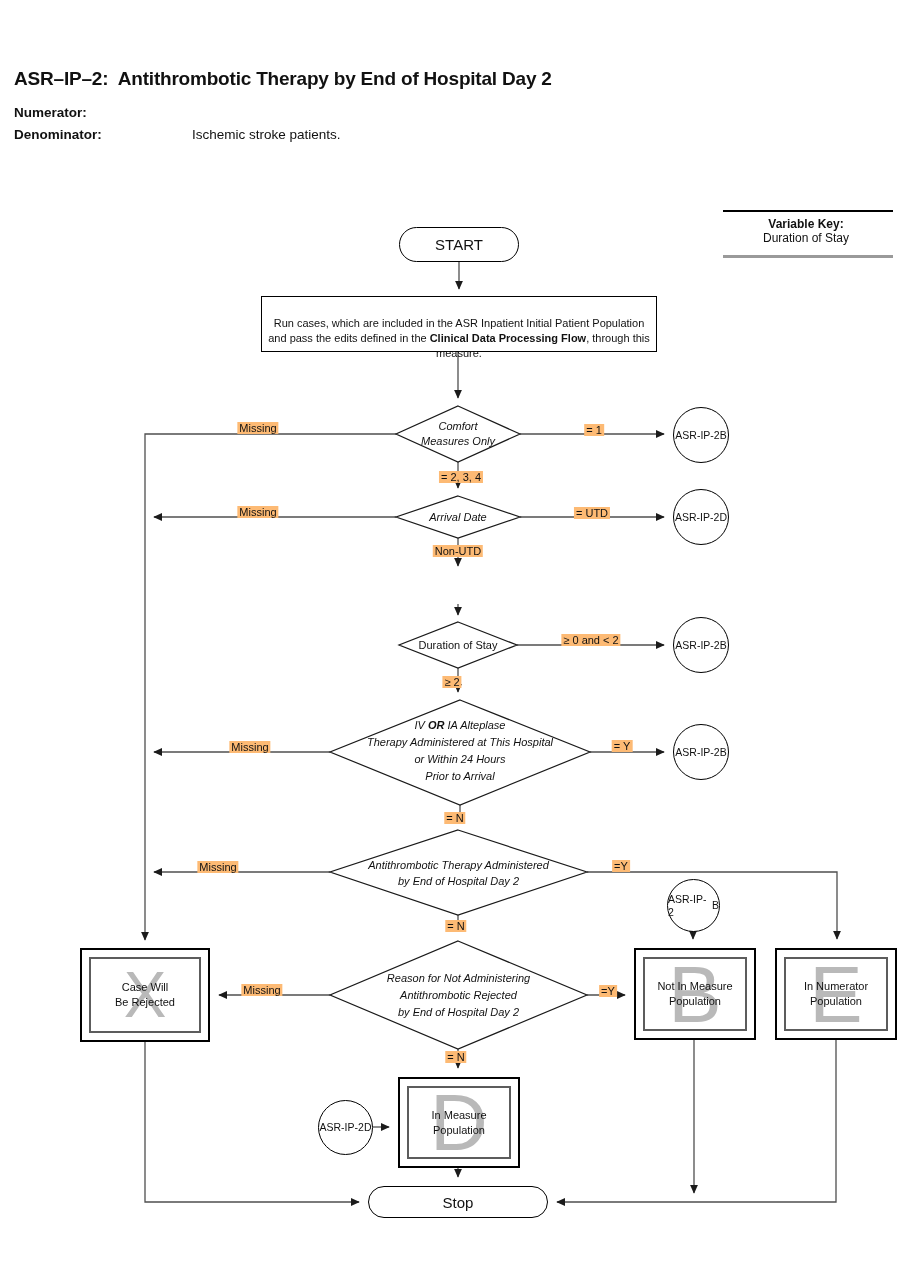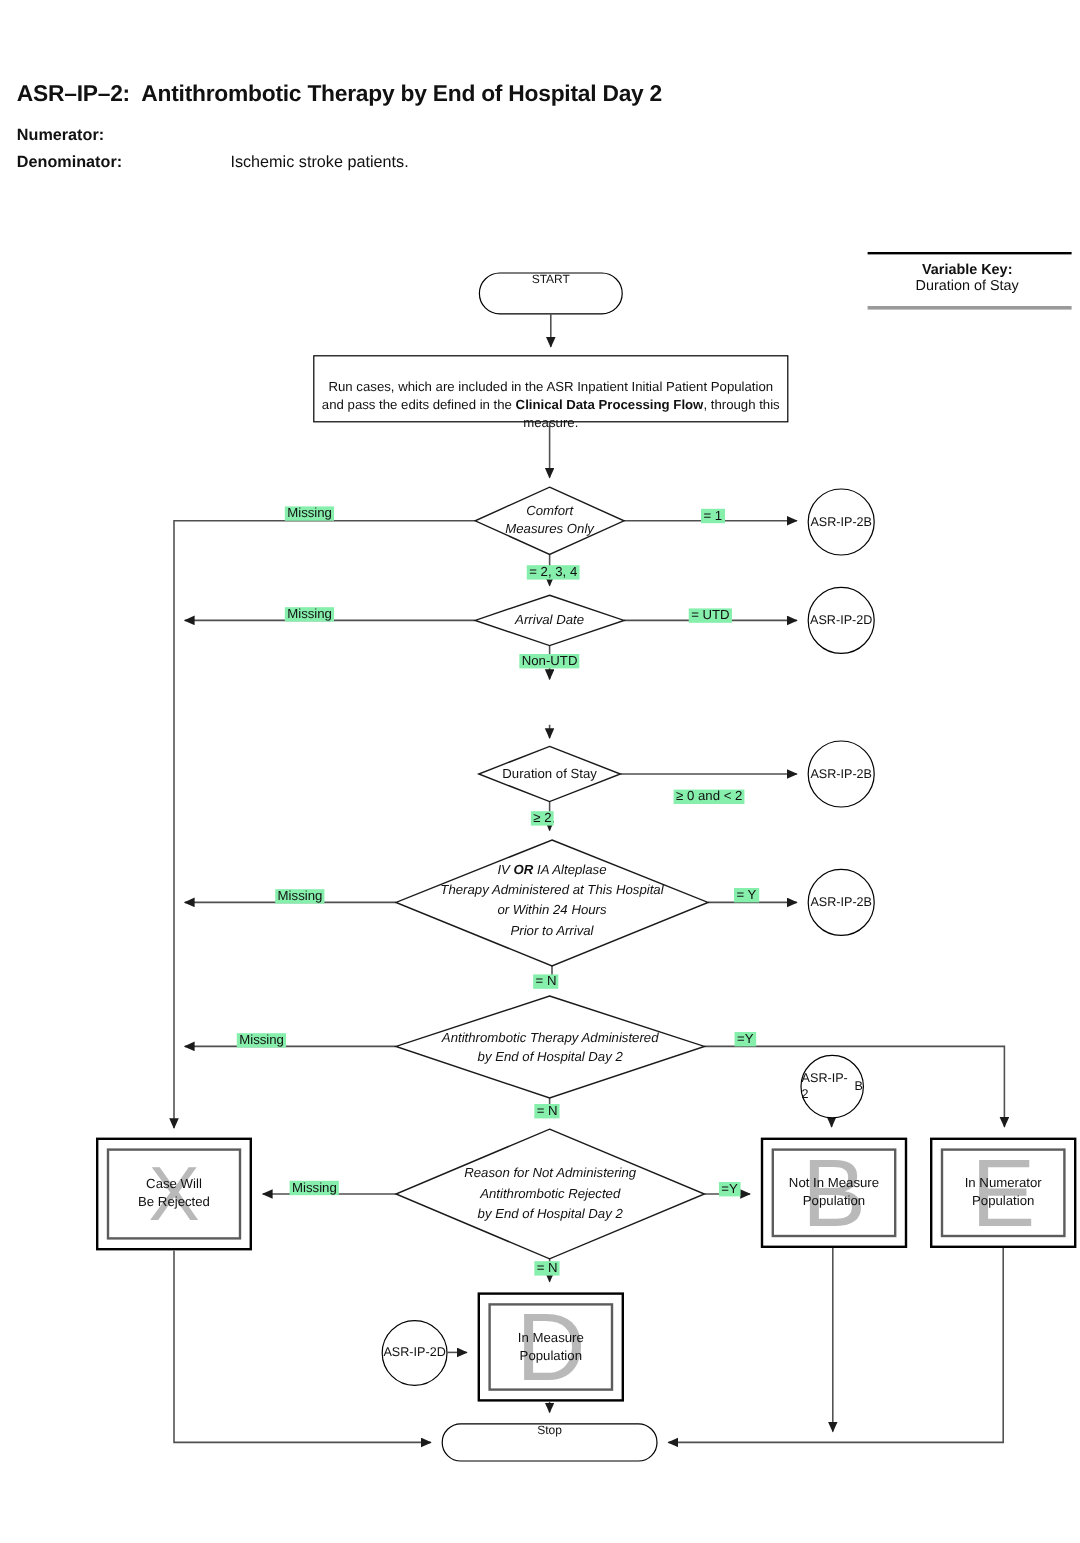--- a/index.html
+++ b/index.html
@@ -10,41 +10,41 @@
   
   #title{left:14px;top:68px;font-size:19px;font-weight:bold;letter-spacing:-0.2px;}
   .hdr-row{left:14px;font-size:13.5px;display:flex;}
   .hdr-label{font-weight:bold;width:136px;flex:0 0 136px;}
   
   #varkey{left:723px;top:193px;width:170px;border-top:2px solid #000;
           border-bottom:3px solid #9a9a9a;text-align:center;padding:5px 4px 10px 0;box-sizing:border-box;margin-top:17px;}
   #varkey .vk-label{font-size:12px;font-weight:bold;}
   #varkey .vk-value{font-size:12px;}
   
-  .terminal{border:1.5px solid #000;border-radius:18px;display:flex;
-            justify-content:center;font-size:10px;background:#fff;box-sizing:border-box;}
+  .terminal{border:1.5px solid #000;border-radius:18px;display:flex;align-items:center;
+            justify-content:center;font-size:15px;background:#fff;box-sizing:border-box;}
   
   .pbox{border:1.2px solid #000;background:#fff;text-align:center;font-size:11px;
         line-height:15px;box-sizing:border-box;}
   
   .dtext{text-align:center;font-size:11px;line-height:15px;font-style:italic;color:#111;z-index:3;}
   .dtext.upright{font-style:normal;}
   
   .circle{border:1.3px solid #000;border-radius:50%;background:#fff;display:flex;
           align-items:center;justify-content:center;font-size:10.5px;line-height:13px;box-sizing:border-box;z-index:3;}
   
   .outcome{border:2px solid #000;background:#fff;box-sizing:border-box;z-index:2;}
   .outcome .inner{position:absolute;left:7px;top:7px;right:7px;bottom:7px;border:2px solid #5c5c5c;
           display:flex;flex-direction:column;align-items:center;justify-content:center;
           font-size:11px;line-height:15px;text-align:center;}
   .watermark{position:absolute;left:0;top:0;right:0;bottom:0;display:flex;align-items:center;
           justify-content:center;color:#b9b9b9;font-weight:400;z-index:0;pointer-events:none;}
   .outcome .inner .txt{position:relative;z-index:1;}
   
-  .elabel{transform:translate(-50%,-50%);background:#86efac;padding:0 2px;font-size:11px;
+  .elabel{transform:translate(-50%,-50%);background:#fdba74;padding:0 2px;font-size:11px;
           white-space:nowrap;z-index:4;color:#111;}
   svg.wires{position:absolute;left:0;top:0;z-index:1;}
   .b{font-weight:bold;}
   .i{font-style:italic;}
 </style>
 </head>
 <body>
 
 <div id="page">
 
@@ -201,21 +201,21 @@
       <div class="txt">Population</div>
     </div>
   </div>
 
   <span class="abs elabel" style="left:258px;top:428px;">Missing</span>
   <span class="abs elabel" style="left:594px;top:430px;">= 1</span>
   <span class="abs elabel" style="left:461px;top:477px;">= 2, 3, 4</span>
   <span class="abs elabel" style="left:258px;top:512px;">Missing</span>
   <span class="abs elabel" style="left:592px;top:513px;">= UTD</span>
   <span class="abs elabel" style="left:458px;top:551px;">Non-UTD</span>
-  <span class="abs elabel" style="left:591px;top:640px;margin-top:24px;">≥ 0 and &lt; 2</span>
+  <span class="abs elabel" style="left:591px;top:640px;">≥ 0 and &lt; 2</span>
   <span class="abs elabel" style="left:452px;top:682px;">≥ 2</span>
   <span class="abs elabel" style="left:622px;top:746px;">= Y</span>
   <span class="abs elabel" style="left:250px;top:747px;">Missing</span>
   <span class="abs elabel" style="left:455px;top:818px;">= N</span>
   <span class="abs elabel" style="left:621px;top:866px;">=Y</span>
   <span class="abs elabel" style="left:218px;top:867px;">Missing</span>
   <span class="abs elabel" style="left:456px;top:926px;">= N</span>
   <span class="abs elabel" style="left:262px;top:990px;">Missing</span>
   <span class="abs elabel" style="left:608px;top:991px;">=Y</span>
   <span class="abs elabel" style="left:456px;top:1057px;">= N</span>

